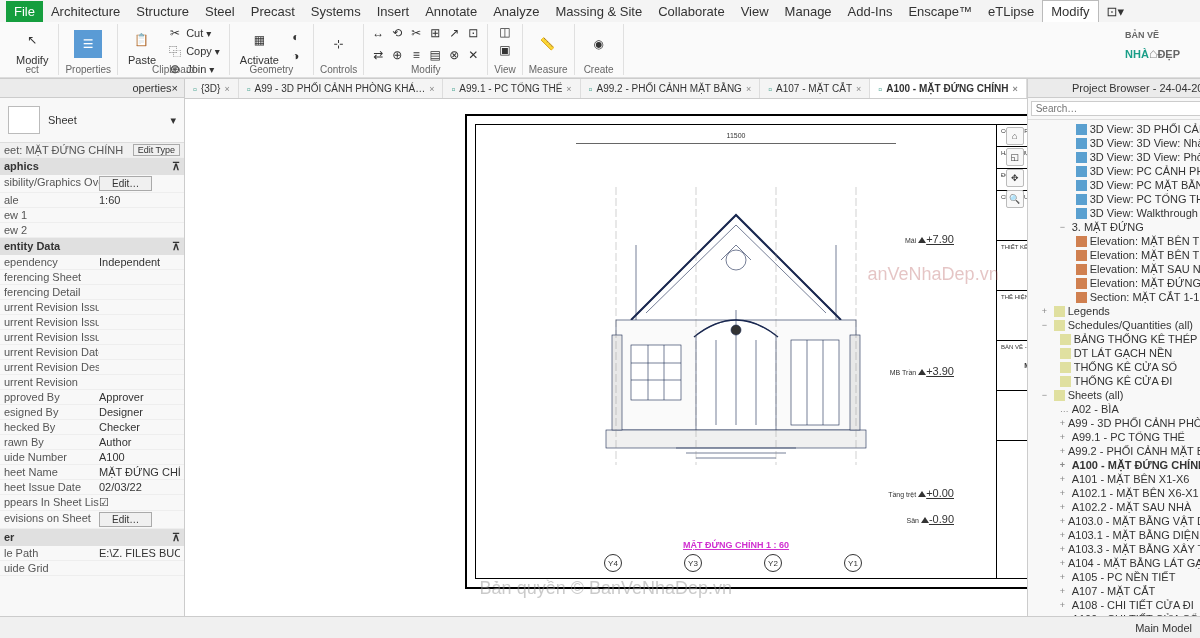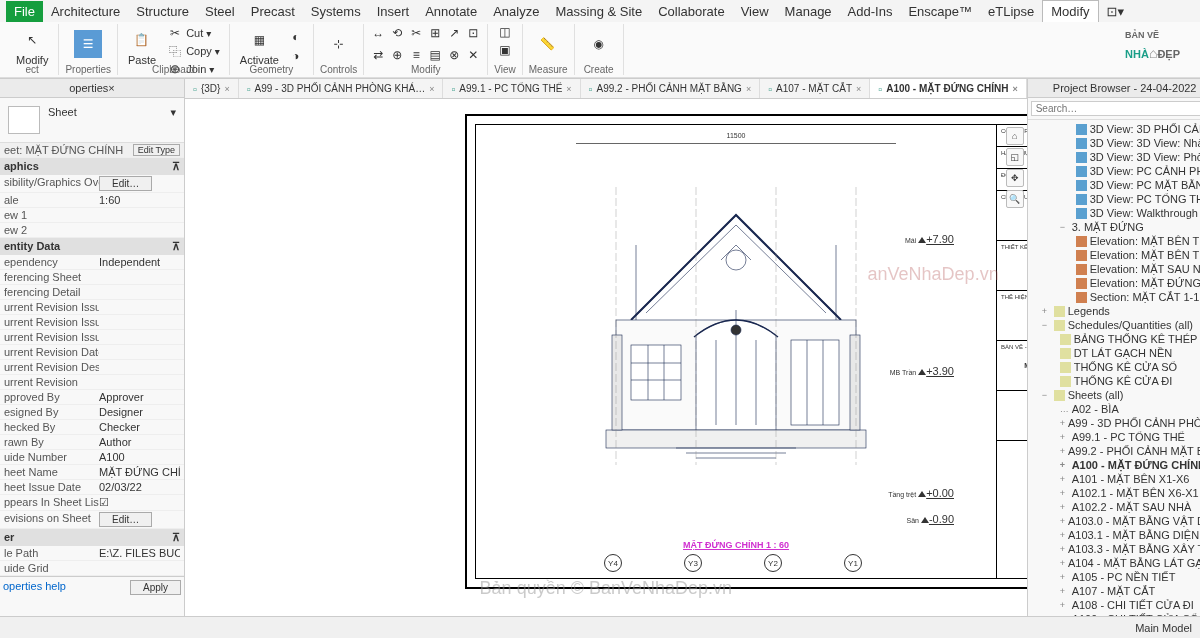--- a/index.html
+++ b/index.html
@@ -12,22 +12,22 @@
 .rtoolbar{display:flex;height:56px;background:#fafafa;border-bottom:1px solid #ddd;padding:2px 6px}
 .rgroup{display:flex;flex-direction:column;align-items:center;padding:0 6px;border-right:1px solid #e0e0e0}
 .rgroup-icons{display:flex;flex-wrap:wrap;gap:2px;align-items:center;height:40px}
 .rbtn{display:flex;flex-direction:column;align-items:center;padding:2px 4px;cursor:pointer;font-size:10px}
 .rbtn-sm{display:flex;align-items:center;gap:3px;padding:1px 3px;font-size:10px;cursor:pointer;white-space:nowrap}
 .rico{width:16px;height:16px;display:inline-flex;align-items:center;justify-content:center;font-size:12px}
 .rico-lg{width:28px;height:28px}
 .rlabel{font-size:10px;color:#666;text-align:center}
 .main{display:flex;height:538px}
 .props{width:185px;background:#f8f8f8;border-right:1px solid #ccc;display:flex;flex-direction:column;font-size:10px}
-.panel-hdr{background:#ebebeb;padding:3px 6px;display:flex;justify-content:center;align-items:center;border-bottom:1px solid #ccc;font-size:11px}
-.prop-top{display:flex;align-items:flex-start;gap:8px;padding:8px;border-bottom:1px solid #ddd}
+.panel-hdr{background:#ebebeb;padding:3px 6px;display:flex;justify-content:flex-end;align-items:center;border-bottom:1px solid #ccc;font-size:11px}
+.prop-top{display:flex;align-items:center;gap:8px;padding:8px;border-bottom:1px solid #ddd}
 .sheet-ico{width:32px;height:28px;border:1px solid #bbb;background:#fff}
 .prop-row{display:flex;padding:1px 4px;font-size:10px;border-bottom:1px solid #eee}
 .prop-row .pk{flex:0 0 95px;color:#555;overflow:hidden;white-space:nowrap}
 .prop-row .pv{flex:1;overflow:hidden;white-space:nowrap}
 .prop-section{background:#e0e0e0;padding:2px 4px;font-size:10px;font-weight:bold;display:flex;justify-content:space-between}
 .editbtn{font-size:10px;padding:1px 12px;border:1px solid #aaa;background:#f0f0f0}
 .prop-foot{display:flex;border-top:1px solid #ccc;padding:3px}
 .canvas-area{flex:1;display:flex;flex-direction:column;background:#fff;position:relative}
 .viewtabs{display:flex;height:20px;background:#f4f4f4;border-bottom:1px solid #ccc;overflow:hidden}
 .vtab{padding:3px 8px;font-size:10px;display:flex;align-items:center;gap:4px;border-right:1px solid #ddd;cursor:pointer;white-space:nowrap}
@@ -316,24 +316,20 @@
     <div id="props-other">
         <div class="prop-row">
           <span class="pk">le Path</span>
           <span class="pv">E:\Z. FILES BUON BAN\NH…</span>
         </div>
         <div class="prop-row">
           <span class="pk">uide Grid</span>
           <span class="pv"><none></none></span>
         </div>
       </div>
-    <div class="prop-foot">
-      <span style="flex:1;color:#06c">operties help</span>
-      <button class="editbtn">Apply</button>
-    </div>
   </div>
 
   <div class="canvas-area">
     <div class="viewtabs" id="viewtabs-c">
         <div class="vtab"><span style="color:#5a9">▫</span> {3D} <span class="x">×</span></div>
         <div class="vtab"><span style="color:#5a9">▫</span> A99 - 3D PHỐI CẢNH PHÒNG KHÁ… <span class="x">×</span></div>
         <div class="vtab"><span style="color:#5a9">▫</span> A99.1 - PC TỔNG THỂ <span class="x">×</span></div>
         <div class="vtab"><span style="color:#5a9">▫</span> A99.2 - PHỐI CẢNH MẶT BẰNG <span class="x">×</span></div>
         <div class="vtab"><span style="color:#5a9">▫</span> A107 - MẶT CẮT <span class="x">×</span></div>
         <div class="vtab active"><span style="color:#5a9">▫</span> A100 - MẶT ĐỨNG CHÍNH <span class="x">×</span></div>

